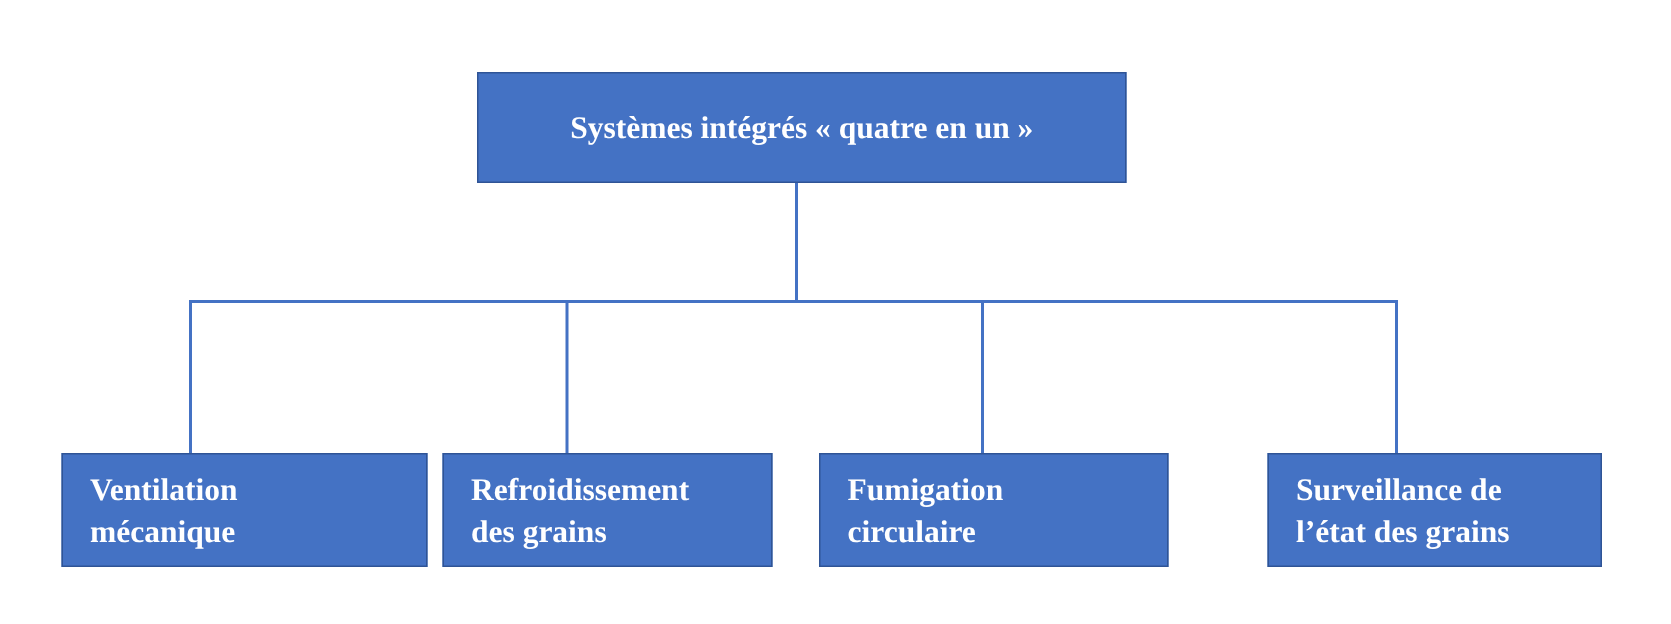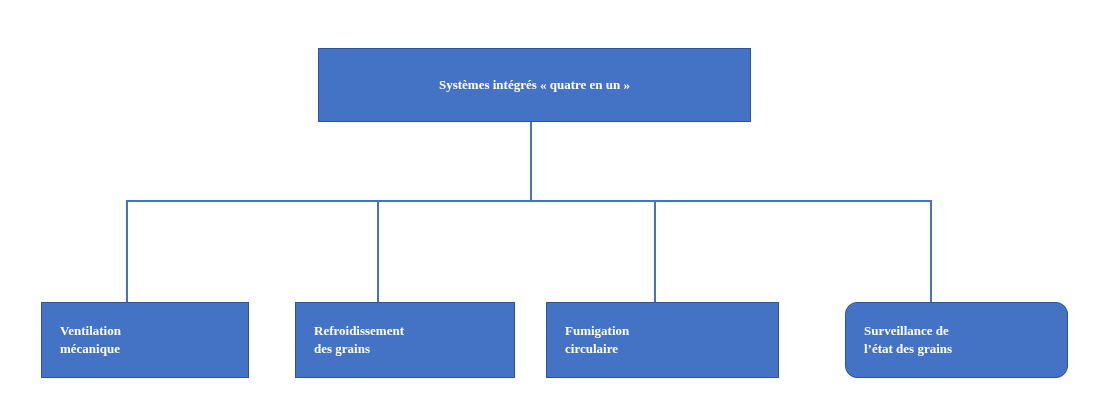--- a/index.html
+++ b/index.html
@@ -18,21 +18,21 @@
     background: #ffffff;
     overflow: hidden;
   }
   .node {
     position: absolute;
     box-sizing: border-box;
     background: #4472c4;
     border: 1px solid #2f5496;
     color: #ffffff;
     font-weight: bold;
-    font-size: 13px;
+    font-size: 21px;
     line-height: 1.35;
     display: flex;
     flex-direction: column;
     justify-content: center;
   }
   .node.root {
     left: 318px;
     top: 48px;
     width: 433px;
     height: 74px;
@@ -45,24 +45,24 @@
     height: 76px;
     align-items: flex-start;
     text-align: left;
     padding: 0 10px 0 18px;
   }
   .node-label {
     display: block;
     white-space: pre-line;
   }
   .node.leaf:nth-of-type(1) {}
-  .leaf-1 { left: 41px;  width: 208px; }
+  .leaf-1 { left: 41px;  width: 244px; }
   .leaf-2 { left: 295px; width: 220px; }
   .leaf-3 { left: 546px; width: 233px; }
-  .leaf-4 { left: 845px; width: 223px; border-radius: 12px; }
+  .leaf-4 { left: 845px; width: 223px; }
 
   .connector {
     position: absolute;
     background: #4472c4;
   }
   .connector.vertical { width: 2px; }
   .connector.horizontal { height: 2px; }
 
   
   .stem-root { left: 530px; top: 122px; height: 79px; }

